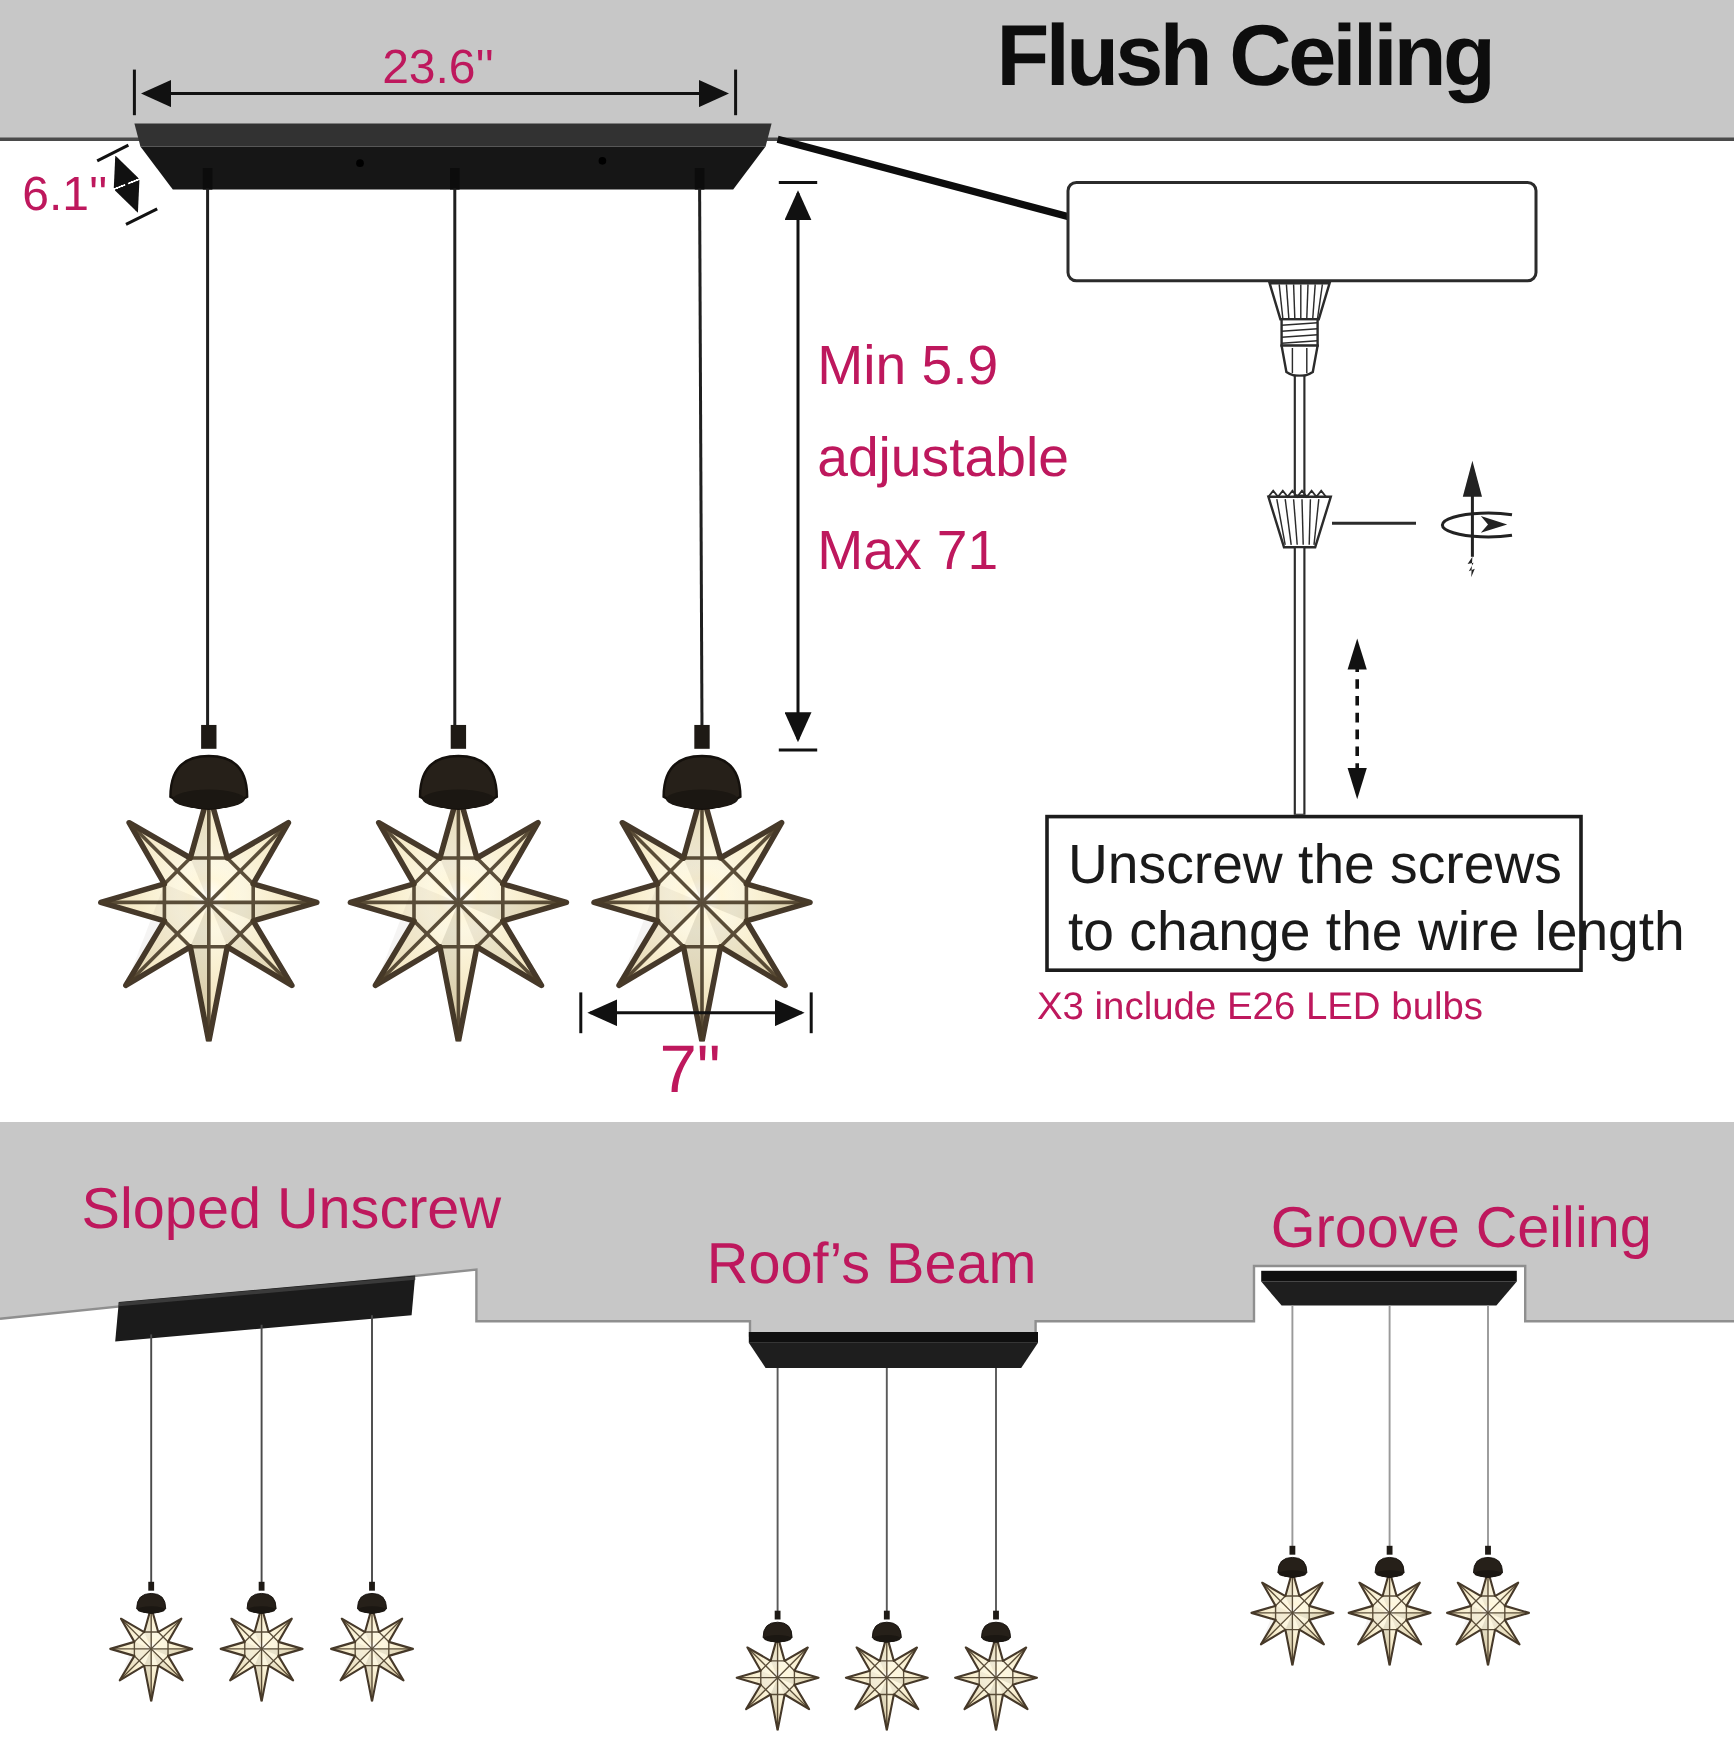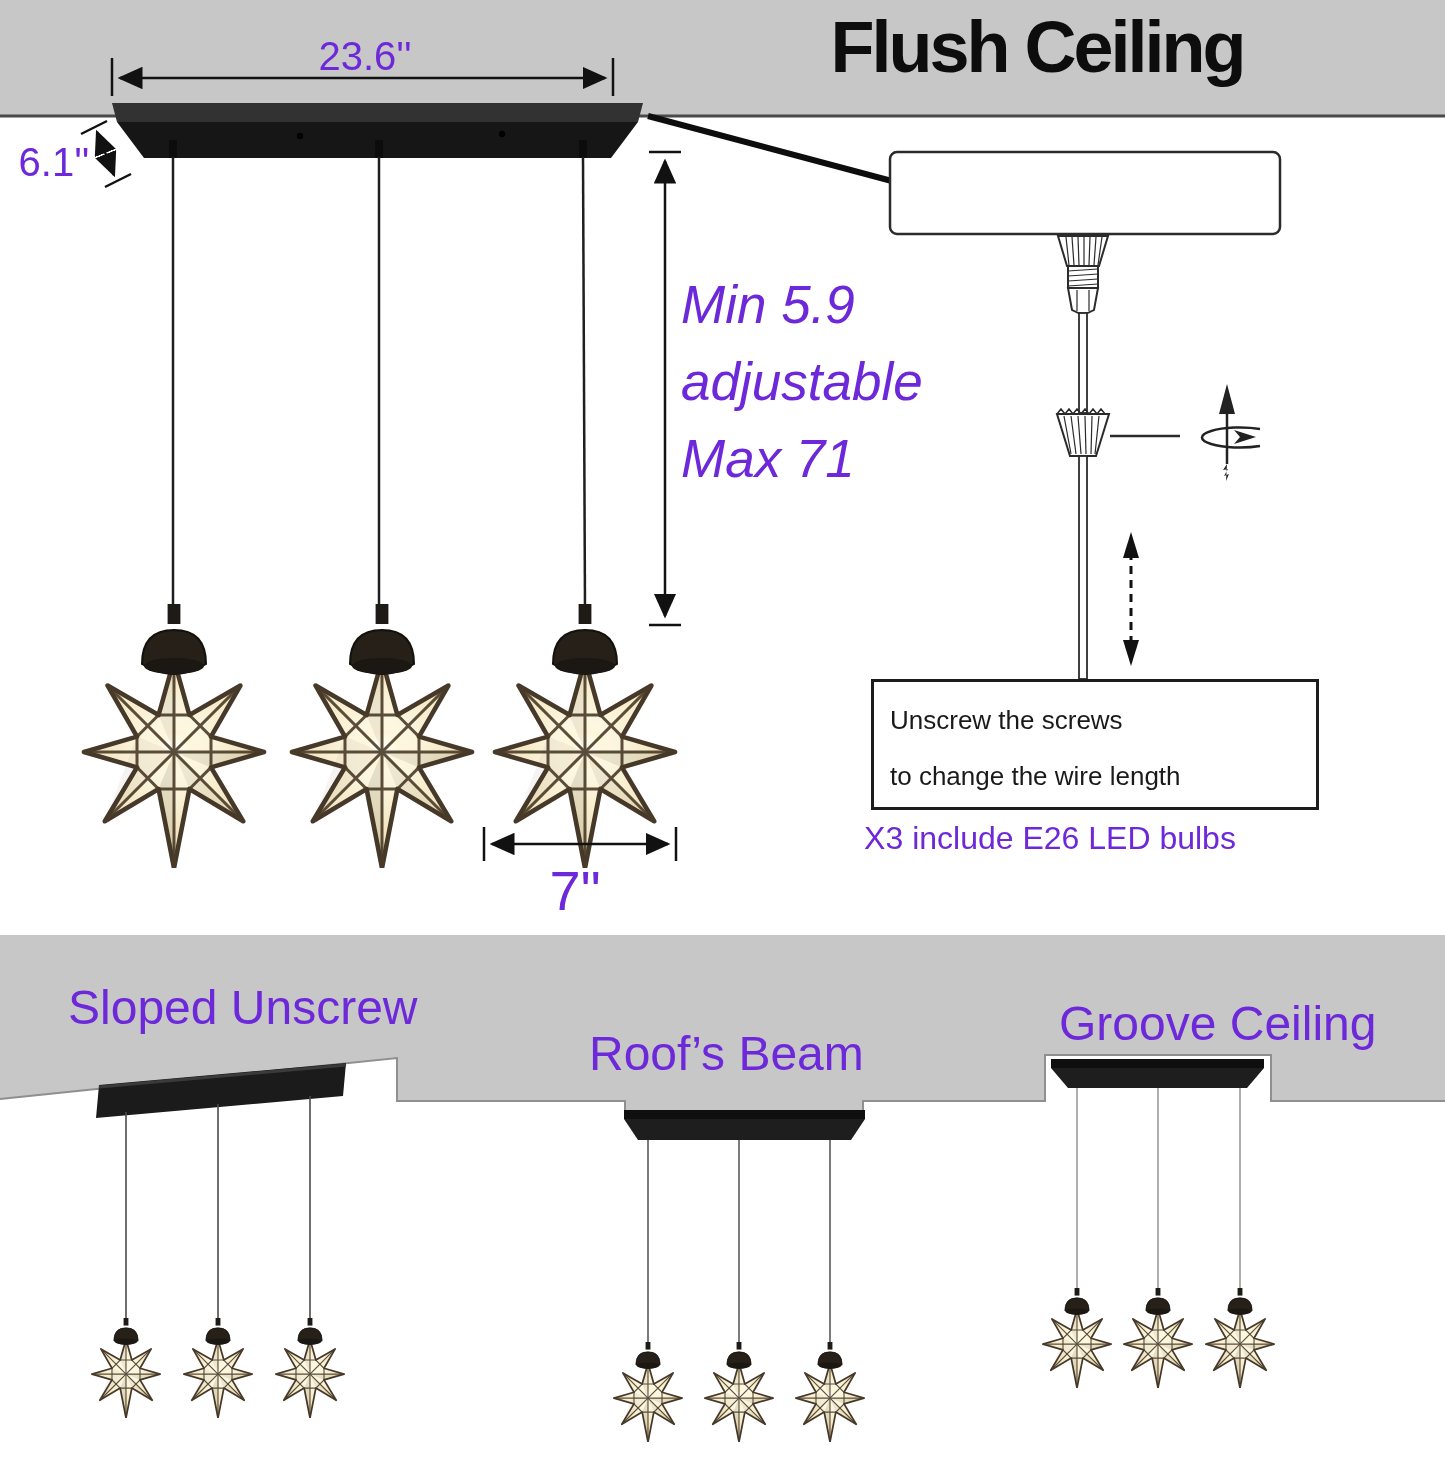--- a/index.html
+++ b/index.html
@@ -1,27 +1,27 @@
 <!DOCTYPE html>
 <html><head>
 <meta charset="utf-8">
 <style>
   html,body{margin:0;padding:0;background:#ffffff;}
   #stage{position:relative;width:1445px;height:1463px;background:#ffffff;overflow:hidden;
          font-family:"Liberation Sans","DejaVu Sans",sans-serif;color:#1a1a1a;}
   #art{position:absolute;left:0;top:0;}
-  .txt{position:absolute;color:#6d28d9;white-space:nowrap;}
+  .txt{position:absolute;color:#be185d;white-space:nowrap;}
   .title{font-size:72px;font-weight:bold;letter-spacing:-3px;text-align:center;color:#0d0d0d;}
   .dim{font-size:40px;text-align:center;}
-  .drop-line{font-size:53px;line-height:77px;font-style:italic;}
+  .drop-line{font-size:46px;line-height:77px;}
   .shade{font-size:56px;text-align:center;}
   .callout-box{position:absolute;left:871px;top:679px;width:448px;height:131px;
                border:3px solid #1c1c1c;background:#ffffff;box-sizing:border-box;
                padding:10px 0 0 16px;}
-  .callout-box .cl{font-size:26px;line-height:56px;white-space:nowrap;}
+  .callout-box .cl{font-size:46px;line-height:56px;white-space:nowrap;}
   .bulbs{font-size:32px;text-align:center;}
   .sec-label{font-size:48px;text-align:center;}
 </style>
 </head>
 <body>
 
 <div id="stage">
 
 <svg id="art" width="1445" height="1463" viewBox="0 0 1445 1463">
   <defs>

